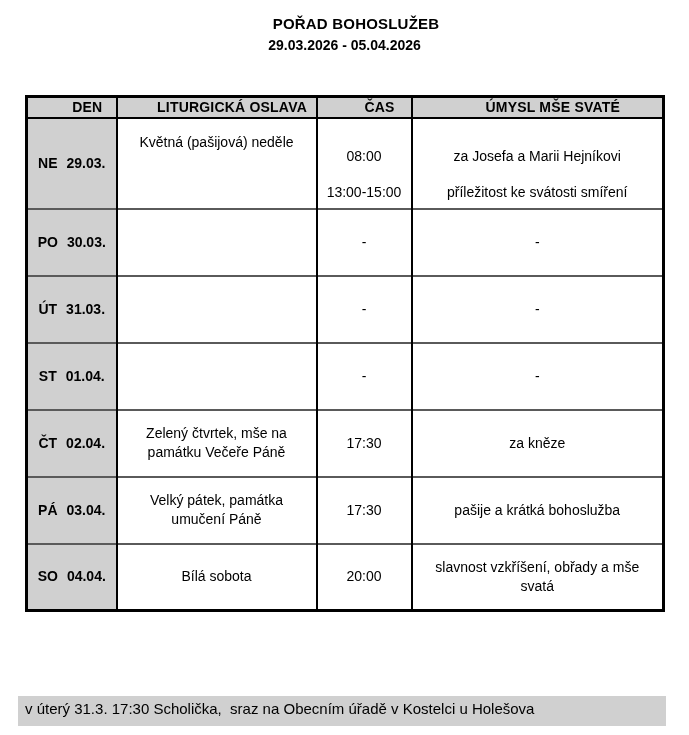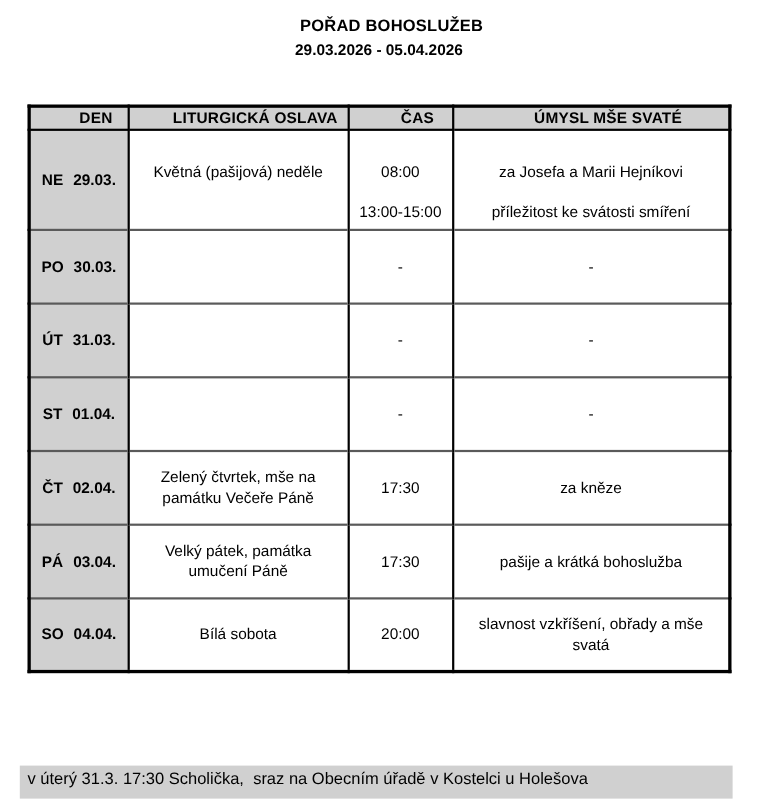--- a/index.html
+++ b/index.html
@@ -57,21 +57,21 @@
     font-weight: bold;
     white-space: nowrap;
     padding: 2px 2px;
   }
   td.day-cell span { display: inline-block; }
   td.day-cell span + span { margin-left: 9px; }
 
   
   tr.row-tall td.celebration-cell {
     vertical-align: top;
-    padding-top: 28px;
+    padding-top: 14px;
   }
   tr.row-tall td.time-cell,
   tr.row-tall td.intention-cell { padding: 0; }
   tr.row-tall td.time-cell .stack,
   tr.row-tall td.intention-cell .stack {
     display: flex;
     flex-direction: column;
     justify-content: space-between;
     height: 89px;
     padding: 28px 4px 6px 4px;

